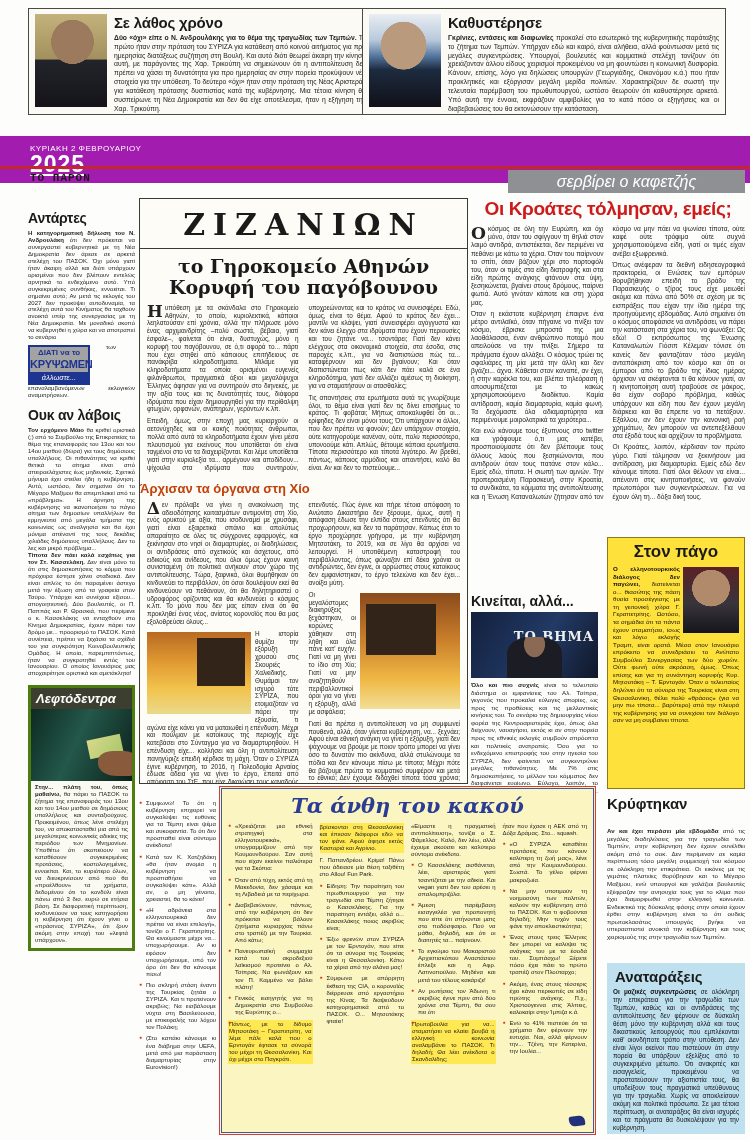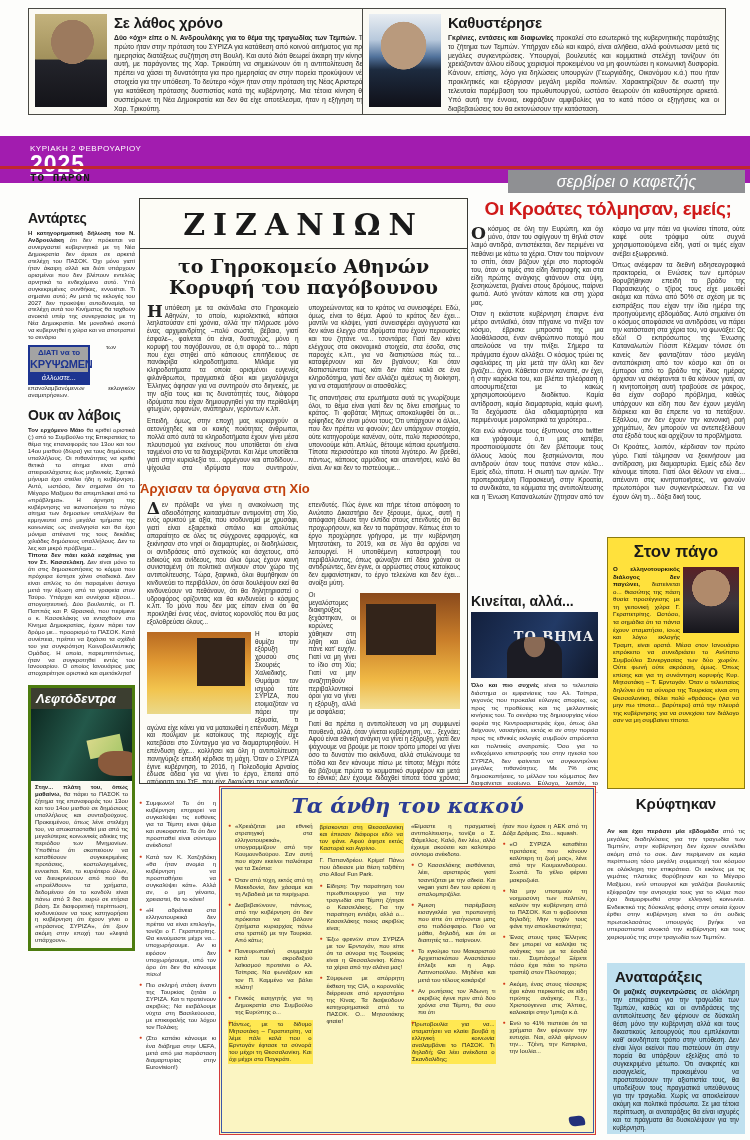--- a/index.html
+++ b/index.html
@@ -105,21 +105,21 @@
   .rcolB { width:138px; }
   .kineitai { margin-top:56px; }
   .kineitai h3 { font-size:14px; font-weight:bold; margin-bottom:3px; }
   .kineitai .kph { width:100%; height:66px; margin-bottom:3px; }
   .kineitai p { font-size:6.2px; line-height:1.22; text-align:justify; color:#222; }
   .pago { background:#ffe13c; border:1px solid #8a7a10; padding:4px 5px; height:252px; overflow:hidden; }
   .pago h3 { text-align:center; font-size:17px; font-weight:bold; margin-bottom:3px; }
   .pago p { font-size:6.2px; line-height:1.22; text-align:justify; color:#111; }
   .pago .gph { float:right; width:56px; height:66px; margin:2px 0 2px 3px; }
   .kryf { margin-top:6px; height:162px; overflow:hidden; }
-  .kryf h3 { text-align:center; font-size:15px; font-weight:bold; margin-bottom:15px; }
+  .kryf h3 { font-size:15px; font-weight:bold; margin-bottom:15px; }
   .kryf p { font-size:6.2px; line-height:1.22; text-align:justify; color:#222; }
   .anat { margin-top:6px; background:#bfe0ef; padding:5px 6px; height:205px; overflow:hidden; }
   .anat h3 { font-size:15px; font-weight:bold; margin-bottom:3px; padding-left:2px; }
   .anat p { font-size:6.4px; line-height:1.25; text-align:justify; color:#111; }
 
   
   .sidecol { position:absolute; left:139px; top:800px; width:77px; height:334px; overflow:hidden; }
   .bitem { position:relative; font-size:6px; line-height:1.18; text-align:justify;
            padding-left:7px; margin-bottom:4px; color:#222; }
   .bitem::before { content:"●"; position:absolute; left:0; top:0; color:#d43a1a; font-size:5px; }

